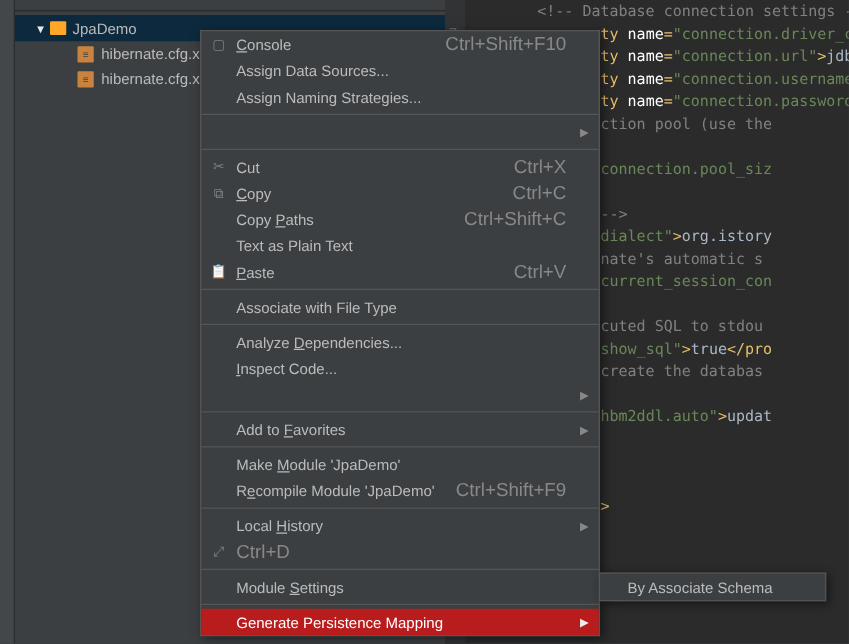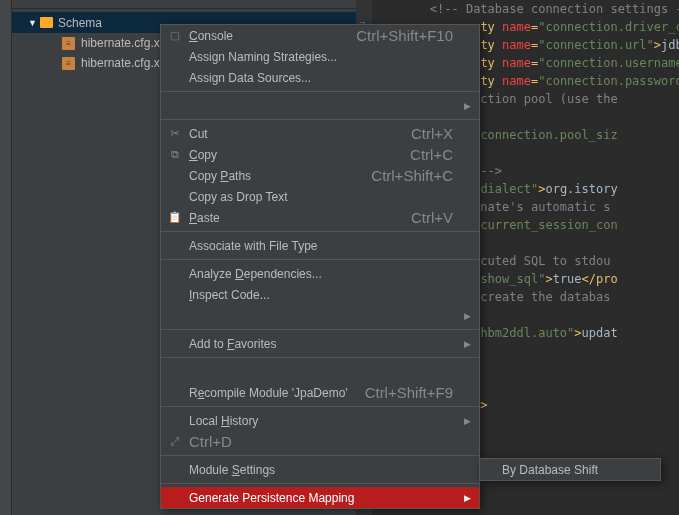--- a/index.html
+++ b/index.html
@@ -13,21 +13,21 @@
 .cube{width:13px;height:11px;background:#ffa726;margin:0 5px 0 2px;border-radius:1px}
 .file{display:flex;align-items:center;height:20px;padding-left:50px;color:#bbbbbb}
 .ficon{width:13px;height:13px;background:#c9833e;margin-right:6px;border-radius:1px;display:flex;align-items:center;justify-content:center;font-size:8px;color:#3c3f41}
 .editor{flex:1;background:#2b2b2b;display:flex}
 .gutter{width:16px;background:#313335;color:#606366;text-align:right;padding:0 6px 0 0;box-sizing:border-box;font-family:Consolas,monospace;font-size:12px}
 .gutter .ln{height:18px;line-height:18px}
 .code{flex:1;font-family:Consolas,monospace;font-size:12px;color:#a9b7c6;padding:0;overflow:hidden}
 .code .l{height:18px;line-height:18px;white-space:pre}
 .cm{color:#808080}
 .tag{color:#e8bf6a}
-.attr{color:#ef4444}
+.attr{color:#ffffff}
 .str{color:#6a8759}
 .txt{color:#a9b7c6}
 .menu{position:absolute;left:160px;top:24px;width:318px;background:#3c3f41;border:1px solid #555;box-shadow:2px 2px 8px rgba(0,0,0,0.5);z-index:10}
 .mi{display:flex;align-items:center;height:21px;padding:0 26px 0 6px;color:#bbbbbb;position:relative}
 .mi .ic{width:16px;height:16px;margin-right:6px;display:flex;align-items:center;justify-content:center;color:#808080;font-size:11px}
 .mi .lbl{flex:1}
 .mi .sc{color:#888;font-size:15px}
 .mi .sub{position:absolute;right:8px;color:#888;font-size:9px}
 .mi u{text-decoration:underline}
 .mi.hl{background:#b91c1c;color:#fff}
@@ -40,21 +40,21 @@
 <body>
 
 <div class="ide">
   <div class="side"></div>
   <div class="left">
     <div class="toolbar"></div>
     <div class="tree">
       <div class="proj">
         <span class="arrow">▼</span>
         <span class="cube"></span>
-        <span>Schema</span>
+        <span>JpaDemo</span>
       </div>
       <div class="file">
         <span class="ficon">≡</span>
         <span>hibernate.cfg.xr</span>
       </div>
       <div class="file">
         <span class="ficon">≡</span>
         <span>hibernate.cfg.xr</span>
       </div>
     </div>
@@ -93,25 +93,25 @@
   </div>
 
   <div class="menu" id="ctx">
       <div class="mi">
         <span class="ic">▢</span>
         <span class="lbl"><u>C</u>onsole</span>
         <span class="sc">Ctrl+Shift+F10</span>
       </div>
       <div class="mi">
         <span class="ic"></span>
+        <span class="lbl">Assign Data Sources...</span>
+      </div>
+      <div class="mi">
+        <span class="ic"></span>
         <span class="lbl">Assign Naming Strategies...</span>
-      </div>
-      <div class="mi">
-        <span class="ic"></span>
-        <span class="lbl">Assign Data Sources...</span>
       </div>
       <div class="sep"></div>
       <div class="mi">
         <span class="ic"></span>
         <span class="sub">▶</span>
       </div>
       <div class="sep"></div>
       <div class="mi">
         <span class="ic">✂</span>
         <span class="lbl"><u></u>Cut</span>
@@ -122,21 +122,21 @@
         <span class="lbl"><u>C</u>opy</span>
         <span class="sc">Ctrl+C</span>
       </div>
       <div class="mi">
         <span class="ic"></span>
         <span class="lbl">Copy <u>P</u>aths</span>
         <span class="sc">Ctrl+Shift+C</span>
       </div>
       <div class="mi">
         <span class="ic"></span>
-        <span class="lbl">Copy as Drop Text</span>
+        <span class="lbl">Text as Plain Text</span>
       </div>
       <div class="mi">
         <span class="ic">📋</span>
         <span class="lbl"><u>P</u>aste</span>
         <span class="sc">Ctrl+V</span>
       </div>
       <div class="sep"></div>
       <div class="mi">
         <span class="ic"></span>
         <span class="lbl">Associate with File Type</span>
@@ -156,20 +156,21 @@
       </div>
       <div class="sep"></div>
       <div class="mi">
         <span class="ic"></span>
         <span class="lbl">Add to <u>F</u>avorites</span>
         <span class="sub">▶</span>
       </div>
       <div class="sep"></div>
       <div class="mi">
         <span class="ic"></span>
+        <span class="lbl">Make <u>M</u>odule 'JpaDemo'</span>
       </div>
       <div class="mi">
         <span class="ic"></span>
         <span class="lbl">R<u>e</u>compile Module 'JpaDemo'</span>
         <span class="sc">Ctrl+Shift+F9</span>
       </div>
       <div class="sep"></div>
       <div class="mi">
         <span class="ic"></span>
         <span class="lbl">Local <u>H</u>istory</span>
@@ -186,16 +187,16 @@
       </div>
       <div class="sep"></div>
       <div class="mi hl">
         <span class="ic"></span>
         <span class="lbl">Generate Persistence Mapping</span>
         <span class="sub">▶</span>
       </div>
     </div>
   <div class="submenu">
     <div class="mi">
-      <span class="lbl">By Database Shift</span>
+      <span class="lbl">By Associate Schema</span>
     </div>
   </div>
 </div>
 
 </body></html>

